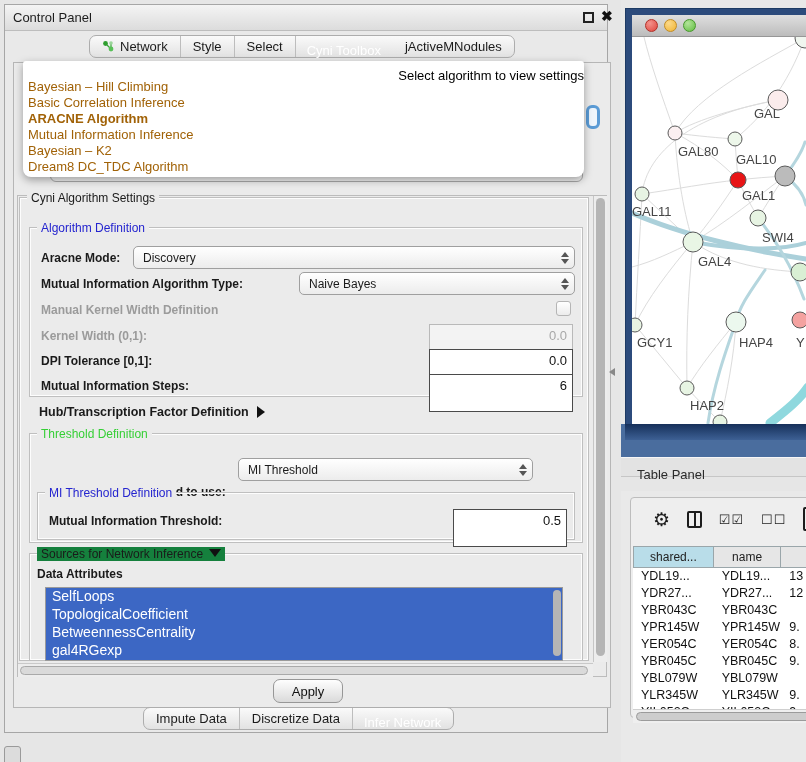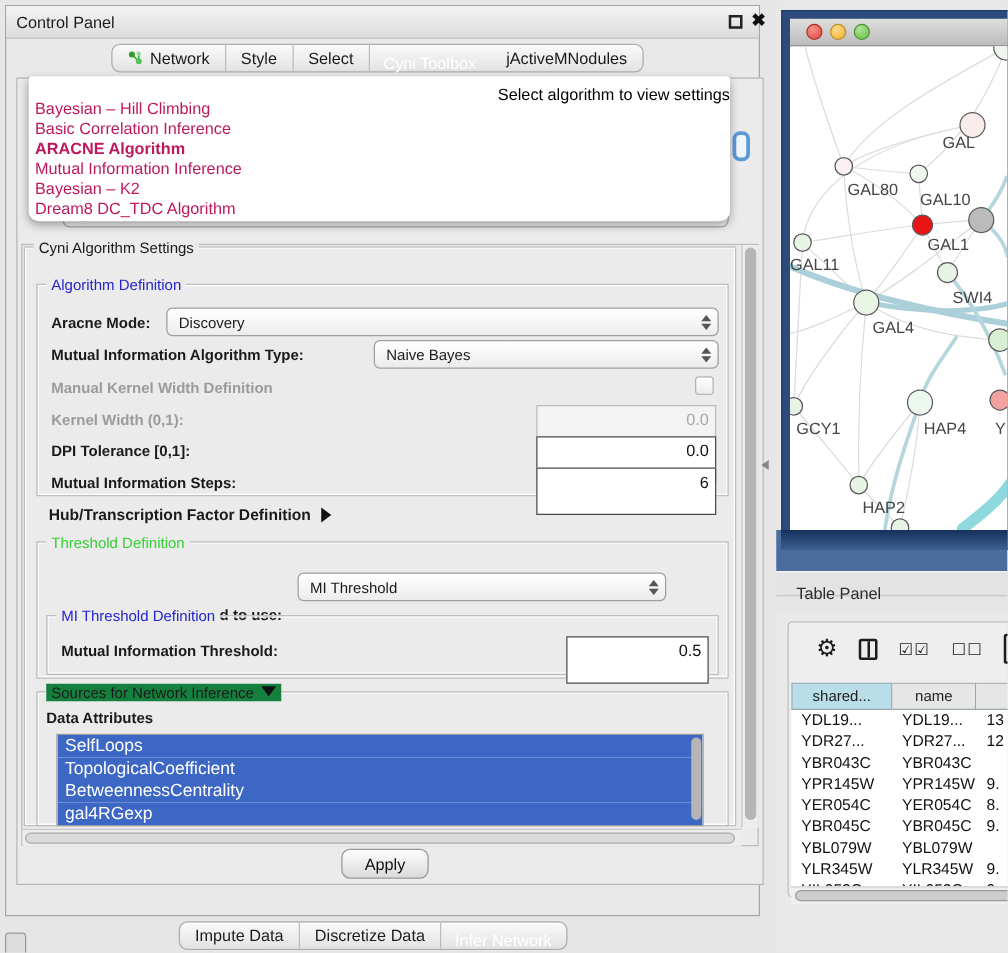--- a/index.html
+++ b/index.html
@@ -49,21 +49,21 @@
 
   .vscroll { position:absolute; background:#ededed; border-left:1px solid #c6c6c6; }
   .vscroll .thumb { position:absolute; left:2px; top:2px; width:9px; background:#b5b5b5; border-radius:5px; }
   .hscroll { position:absolute; background:#ededed; border-top:1px solid #c9c9c9; }
   .hscroll .thumb { position:absolute; top:2px; height:9px; background:#dadada; border:1px solid #a9a9a9; border-radius:5px; }
 
   
   .popup { left:18px; top:56px; width:561px; height:116px; background:#fff;
            border-radius:3px 3px 8px 8px; box-shadow:0 3px 8px rgba(0,0,0,.35); z-index:30; }
   .popup-prompt { text-align:right; font-size:13px; color:#000000; padding-top:7px; height:18px; }
-  .menu-item { font-size:13px; color:#be185d; padding-left:5px; height:16px; line-height:16px; white-space:nowrap; }
+  .menu-item { font-size:13px; color:#a16207; padding-left:5px; height:16px; line-height:16px; white-space:nowrap; }
   .menu-item.bold { font-weight:bold; }
 
   
   .attr-list { position:absolute; left:40px; top:582px; width:518px; height:74px;
                background:#fff; border:1px solid #9a9a9a; overflow:hidden; }
   .attr-item { height:18px; line-height:17px; background:#3c67c4; color:#fff; font-size:14px; padding-left:6px; }
 
   .apply-btn { position:absolute; left:268px; top:674px; width:70px; height:24px; border:1px solid #979797;
                border-radius:7px; background:linear-gradient(#fefefe,#dadada); font-size:13px; color:#111;
                display:flex; align-items:center; justify-content:center; }
@@ -259,21 +259,21 @@
         <div class="attr-item">gal4RGexp</div>
       </div>
     <div class="abs vscroll" style="left:546px;top:583px;width:11px;height:72px;border-left:none;background:transparent;">
       <span class="thumb" style="height:66px;width:8px;"></span>
     </div>
 
     <div class="apply-btn">
       <span>Apply</span>
     </div>
 
-    <div class="abs" style="left:138px;top:732px;">
+    <div class="abs" style="left:138px;top:702px;">
       <div class="tabgroup">
         <div class="tab">
             <span>Impute Data</span>
           </div>
         <div class="tab">
             <span>Discretize Data</span>
           </div>
         <div class="tab selected">
             <span>Infer Network</span>
           </div>

